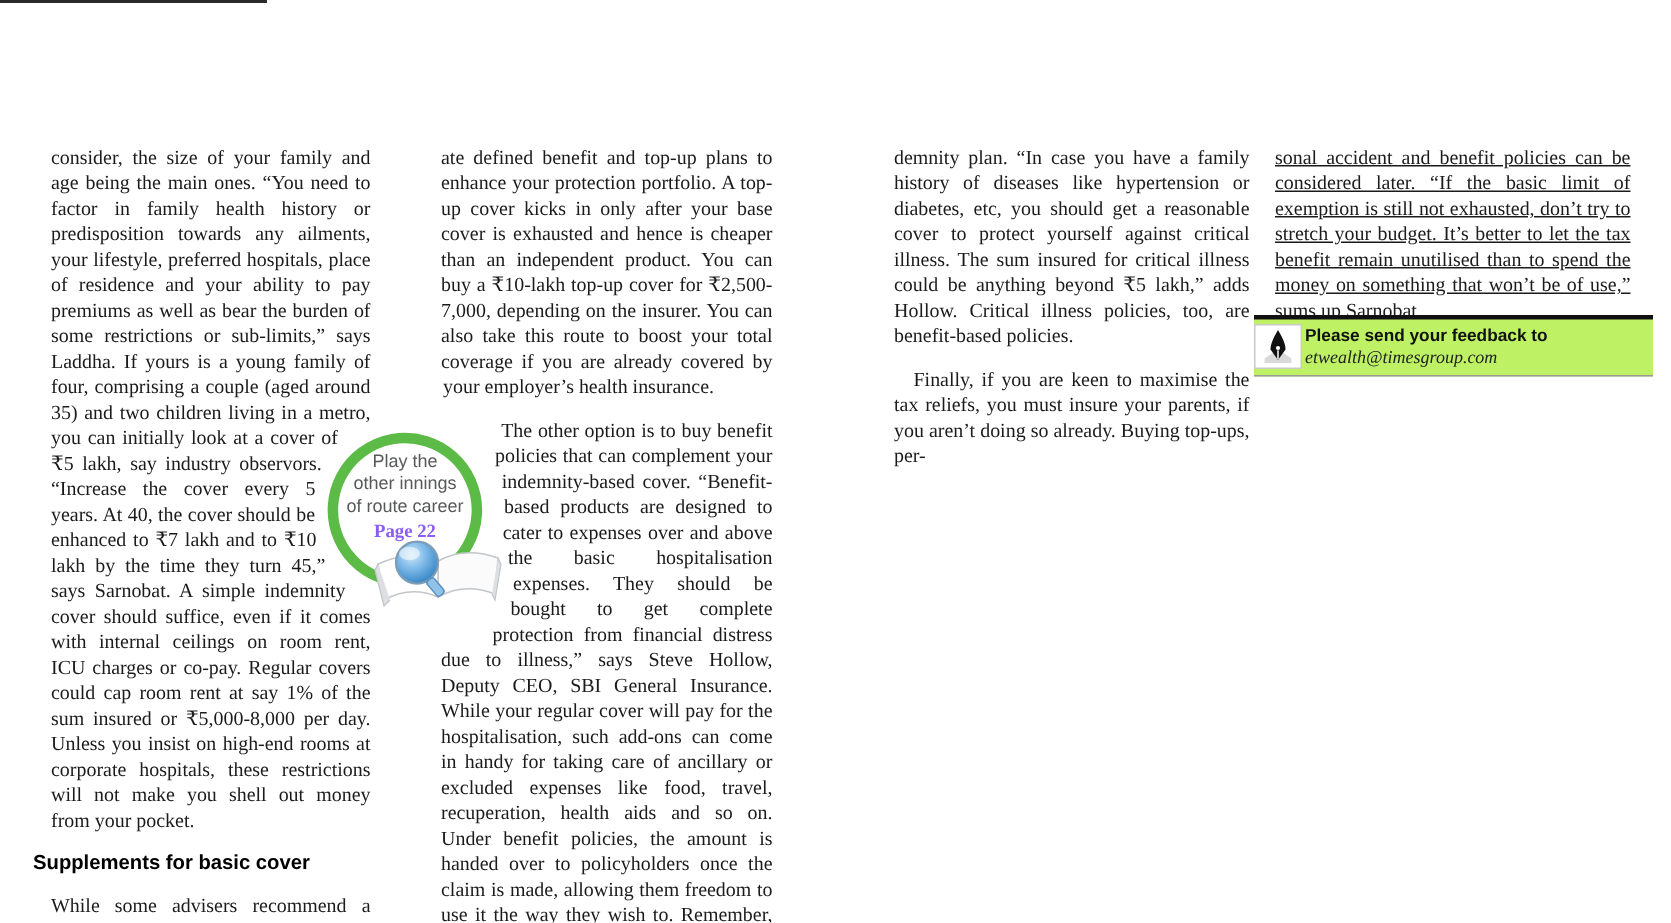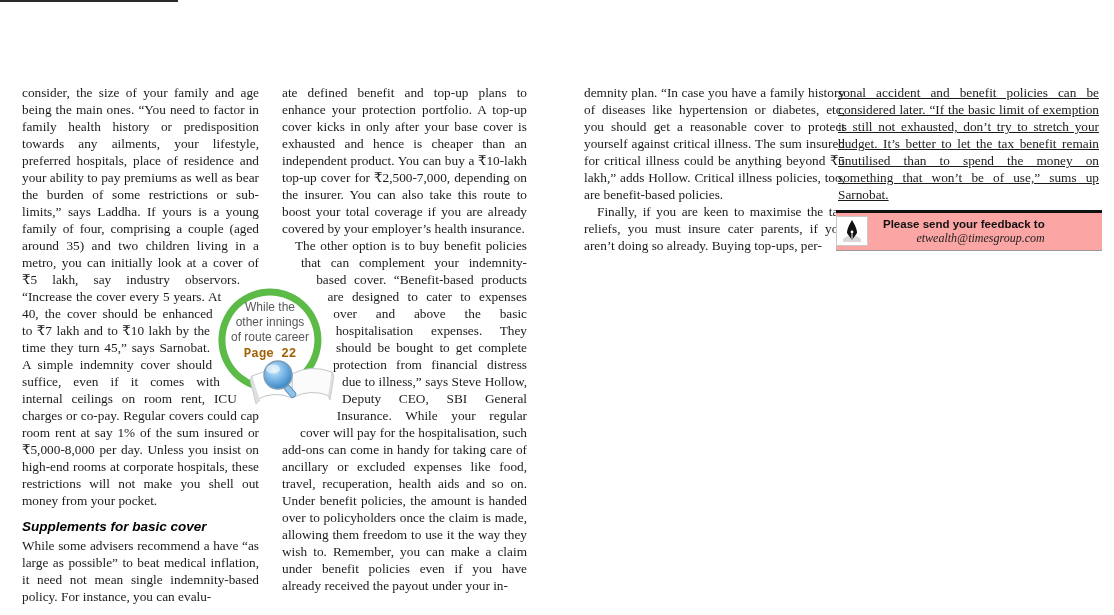--- a/index.html
+++ b/index.html
@@ -12,67 +12,67 @@
     position:absolute;left:0;top:0;width:178px;height:2px;background:#2a2a2a;
   }
   .col{
     position:absolute;top:84px;
     font-size:13.3px;line-height:17px;text-align:justify;
   }
   #col1{left:22px;width:237px;}
   #col2{left:282px;width:245px;}
   #col3{left:584px;width:261px;}
   #col4{left:838px;width:261px;text-decoration:underline;}
-  .col p{margin:0;}
+  .col p{margin:12px;}
   .col p.indent{text-indent:13px;}
   .subhead{
     font-family:"Liberation Sans","DejaVu Sans",sans-serif;
     font-size:13.5px;font-weight:bold;color:#000;
-    margin:10px 0 2px 0;text-align:left;line-height:16px;font-style:italic;
+    margin:10px 0 2px 0;text-align:left;line-height:16px;
   }
   
   .spacer-c1{
     float:right;width:70px;height:320px;
     shape-outside:circle(60px at 81px 256px);
   }
   .spacer-c2{
     float:left;width:80px;height:360px;
     shape-outside:polygon(0px 170px,20px 188px,36px 206px,46px 222px,52px 240px,54px 258px,50px 276px,46px 286px,56px 294px,60px 306px,56px 322px,44px 332px,18px 340px,0px 346px);
   }
   
   .promo{position:absolute;left:213px;top:283px;width:125px;height:125px;}
   .promo svg.ring{position:absolute;left:0;top:0;}
   .promo .badge-text{
     position:absolute;left:7px;top:17px;width:100px;text-align:center;
     font-family:"Liberation Sans","DejaVu Sans",sans-serif;
     font-size:12px;line-height:15px;color:#58595b;
   }
   .promo .badge-page{
-    font-size:12.5px;font-weight:bold;color:#a16207;margin-top:2px;
-    font-family:Liberation Mono, monospace;
+    font-size:12.5px;font-weight:bold;color:#8b5cf6;margin-top:2px;
+    font-family:Liberation Serif, serif;
   }
   .book-art{position:absolute;left:248px;top:358px;width:88px;height:50px;}
   
   .feedback{
     position:absolute;left:836px;top:210px;width:266px;
     border-top:3px solid #111;border-bottom:1px solid #9a9a9a;
-    display:flex;align-items:center;gap:15px;
-    padding:3px 0 4px 0;background:#fca5a5;
+    display:flex;align-items:center;gap:2px;
+    padding:3px 0 4px 0;background:#bef264;
   }
   .feedback .pen-cell{
     width:30px;height:28px;border:1px solid #c9c9c9;flex:0 0 auto;
     display:flex;align-items:center;justify-content:center;background:#fff;
   }
   .feedback .fb-title{
     font-family:"Liberation Sans","DejaVu Sans",sans-serif;
     font-size:11.5px;font-weight:bold;color:#111;line-height:13px;
   }
   .feedback .fb-email{
     font-family:"Liberation Serif","DejaVu Serif",serif;
-    font-style:italic;font-size:12px;color:#222;line-height:14px;text-align:right;
+    font-style:italic;font-size:12px;color:#222;line-height:14px;
   }
 </style>
 </head>
 <body>
 
 <div class="top-rule"></div>
 
 <div class="col" id="col1">
   <span class="spacer-c1"></span>
   <p class="body">consider, the size of your family and age being the main ones. “You need to factor in family health history or predisposition towards any ailments, your lifestyle, preferred hospitals, place of residence and your ability to pay premiums as well as bear the burden of some restrictions or sub-limits,” says Laddha. If yours is a young family of four, comprising a couple (aged around 35) and two children living in a metro, you can initially look at a cover of ₹5 lakh, say industry observors. “Increase the cover every 5 years. At 40, the cover should be enhanced to ₹7 lakh and to ₹10 lakh by the time they turn 45,” says Sarnobat. A simple indemnity cover should suffice, even if it comes with internal ceilings on room rent, ICU charges or co-pay. Regular covers could cap room rent at say 1% of the sum insured or ₹5,000-8,000 per day. Unless you insist on high-end rooms at corporate hospitals, these restrictions will not make you shell out money from your pocket.</p>
@@ -81,34 +81,34 @@
 </div>
 
 <div class="col" id="col2">
   <span class="spacer-c2"></span>
   <p class="body">ate defined benefit and top-up plans to enhance your protection portfolio. A top-up cover kicks in only after your base cover is exhausted and hence is cheaper than an independent product. You can buy a ₹10-lakh top-up cover for ₹2,500-7,000, depending on the insurer. You can also take this route to boost your total coverage if you are already covered by your employer’s health insurance.</p>
   <p class="body indent">The other option is to buy benefit policies that can complement your indemnity-based cover. “Benefit-based products are designed to cater to expenses over and above the basic hospitalisation expenses. They should be bought to get complete protection from financial distress due to illness,” says Steve Hollow, Deputy CEO, SBI General Insurance. While your regular cover will pay for the hospitalisation, such add-ons can come in handy for taking care of ancillary or excluded expenses like food, travel, recuperation, health aids and so on. Under benefit policies, the amount is handed over to policyholders once the claim is made, allowing them freedom to use it the way they wish to. Remember, you can make a claim under benefit policies even if you have already received the payout under your in-</p>
 </div>
 
 <div class="col" id="col3">
   <p class="body">demnity plan. “In case you have a family history of diseases like hypertension or diabetes, etc, you should get a reasonable cover to protect yourself against critical illness. The sum insured for critical illness could be anything beyond ₹5 lakh,” adds Hollow. Critical illness policies, too, are benefit-based policies.</p>
-  <p class="body indent">Finally, if you are keen to maximise the tax reliefs, you must insure cater parents, if you aren’t doing so already. Buying top-ups, per-</p>
+  <p class="body indent">Finally, if you are keen to maximise the tax reliefs, you must insure your parents, if you aren’t doing so already. Buying top-ups, per-</p>
 </div>
 
 <div class="col" id="col4">
   <p class="body">sonal accident and benefit policies can be considered later. “If the basic limit of exemption is still not exhausted, don’t try to stretch your budget. It’s better to let the tax benefit remain unutilised than to spend the money on something that won’t be of use,” sums up Sarnobat.</p>
 </div>
 
 <div class="promo">
   <svg class="ring" width="125" height="125" viewBox="0 0 125 125">
     <path d="M 84.5 96.3 A 48 48 0 1 0 44.6 103.4" fill="none" stroke="#5cba47" stroke-width="7"></path>
     <polygon points="46.9,94.7 42.3,112.1 60.5,107.5" fill="#5cba47"></polygon>
   </svg>
   <div class="badge-text">
-    <div>While the</div>
+    <div>Play the</div>
     <div>other innings</div>
     <div>of route career</div>
     <div class="badge-page">Page 22</div>
   </div>
 </div>
 
 <svg class="book-art" width="88" height="50" viewBox="0 0 88 50">
   <defs>
     <radialGradient id="lensGrad" cx="38%" cy="32%" r="75%">
       <stop offset="0%" stop-color="#cfe9fa"></stop>

